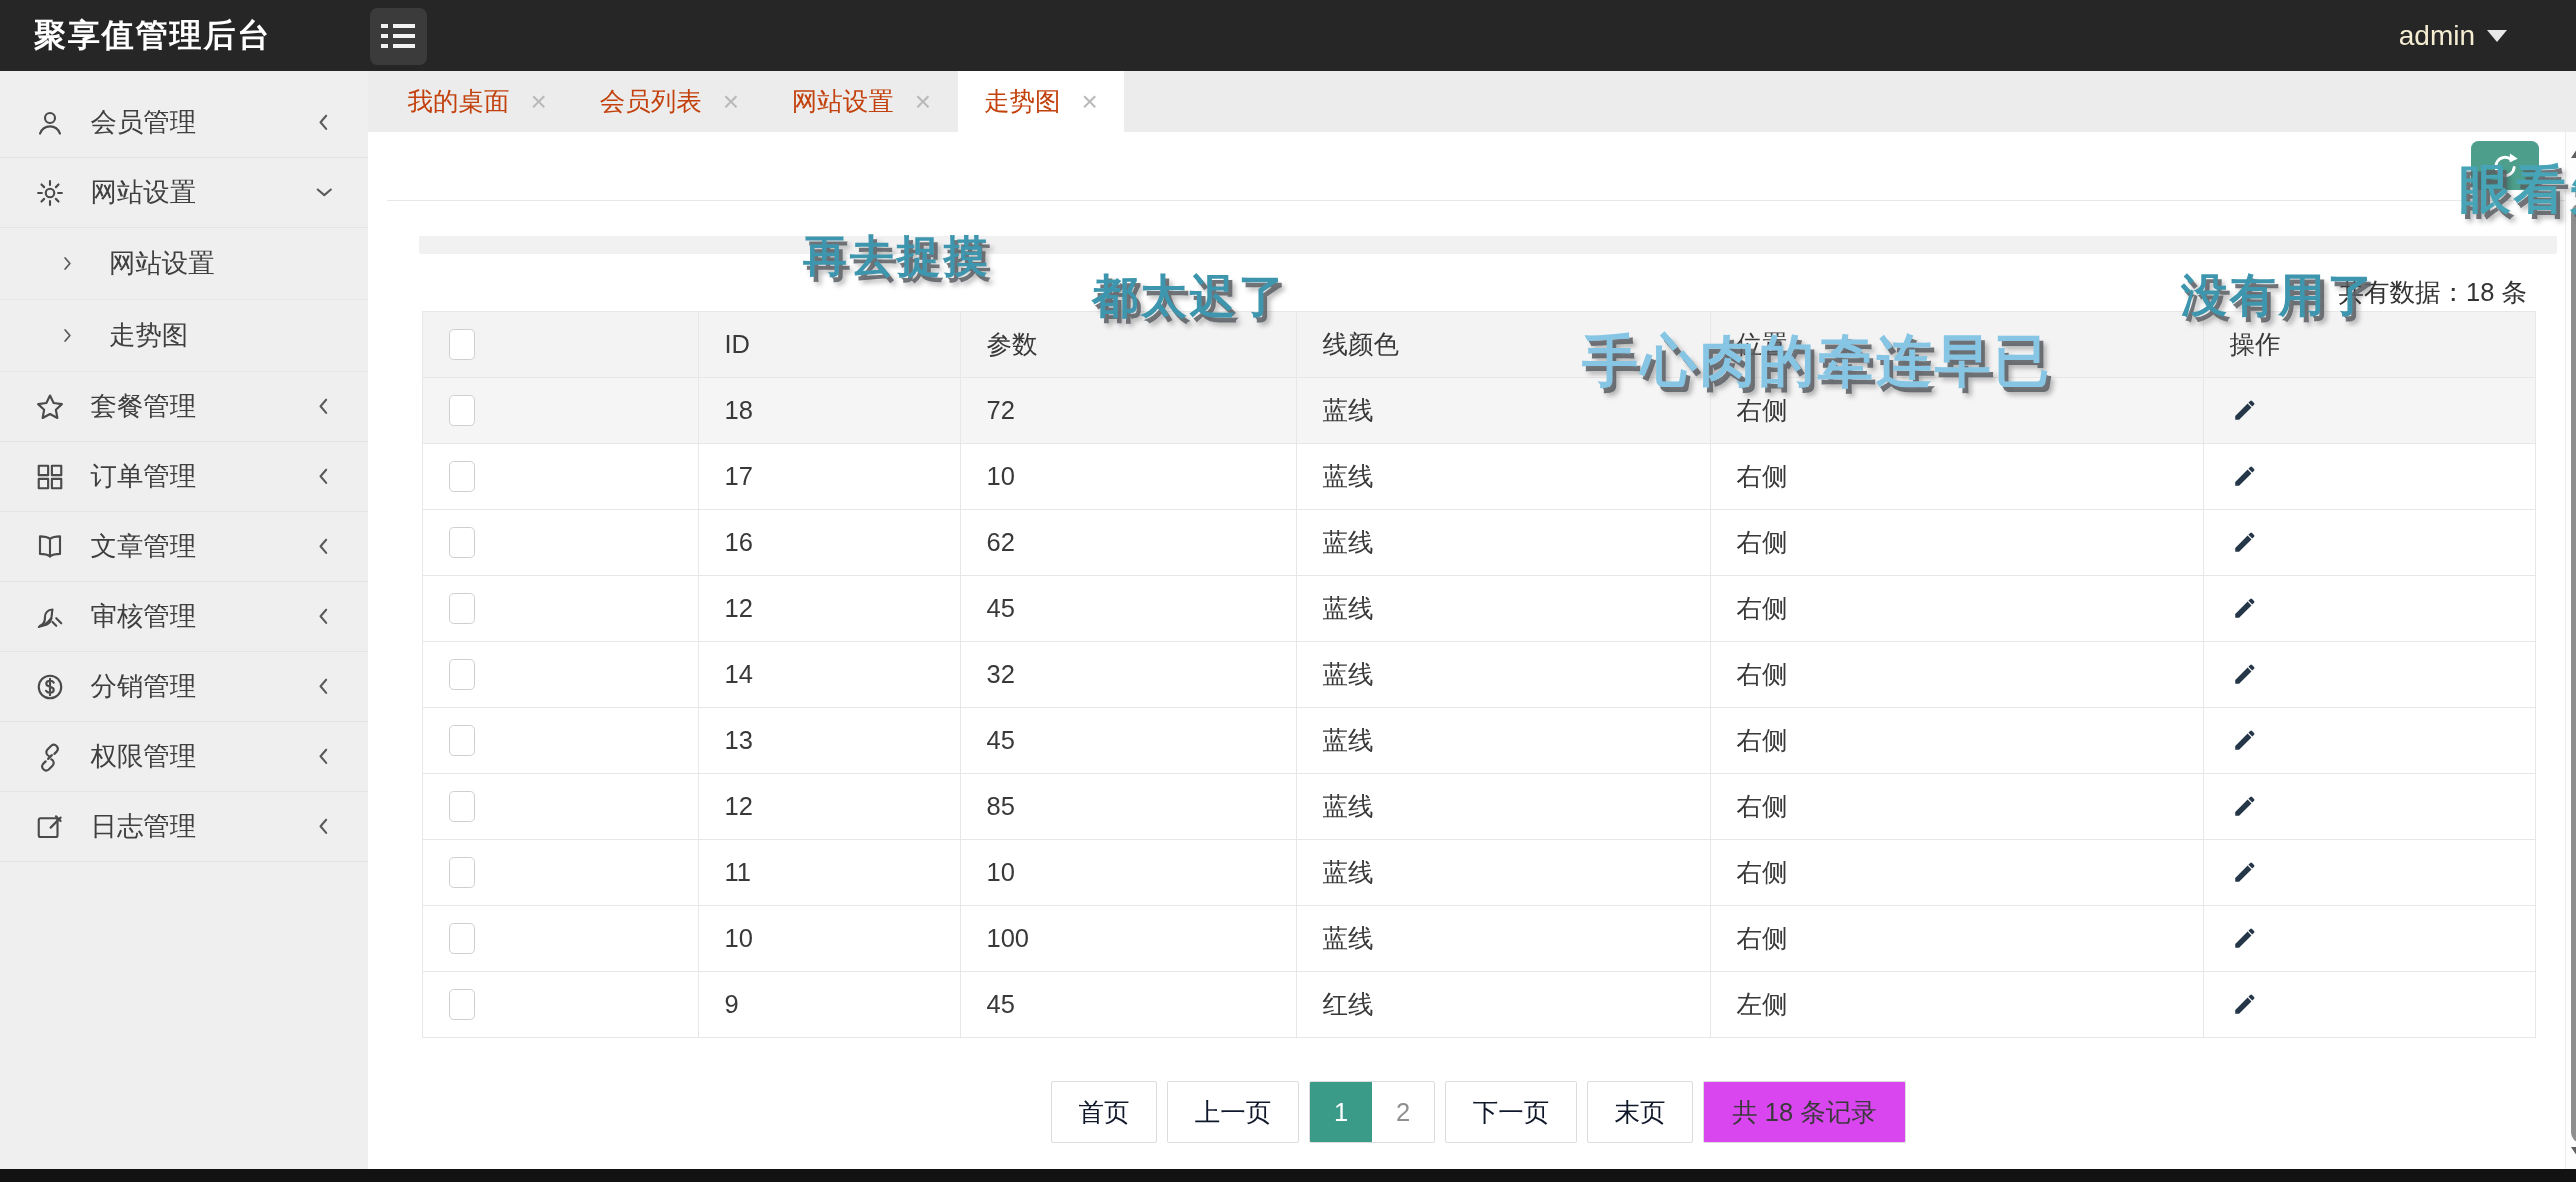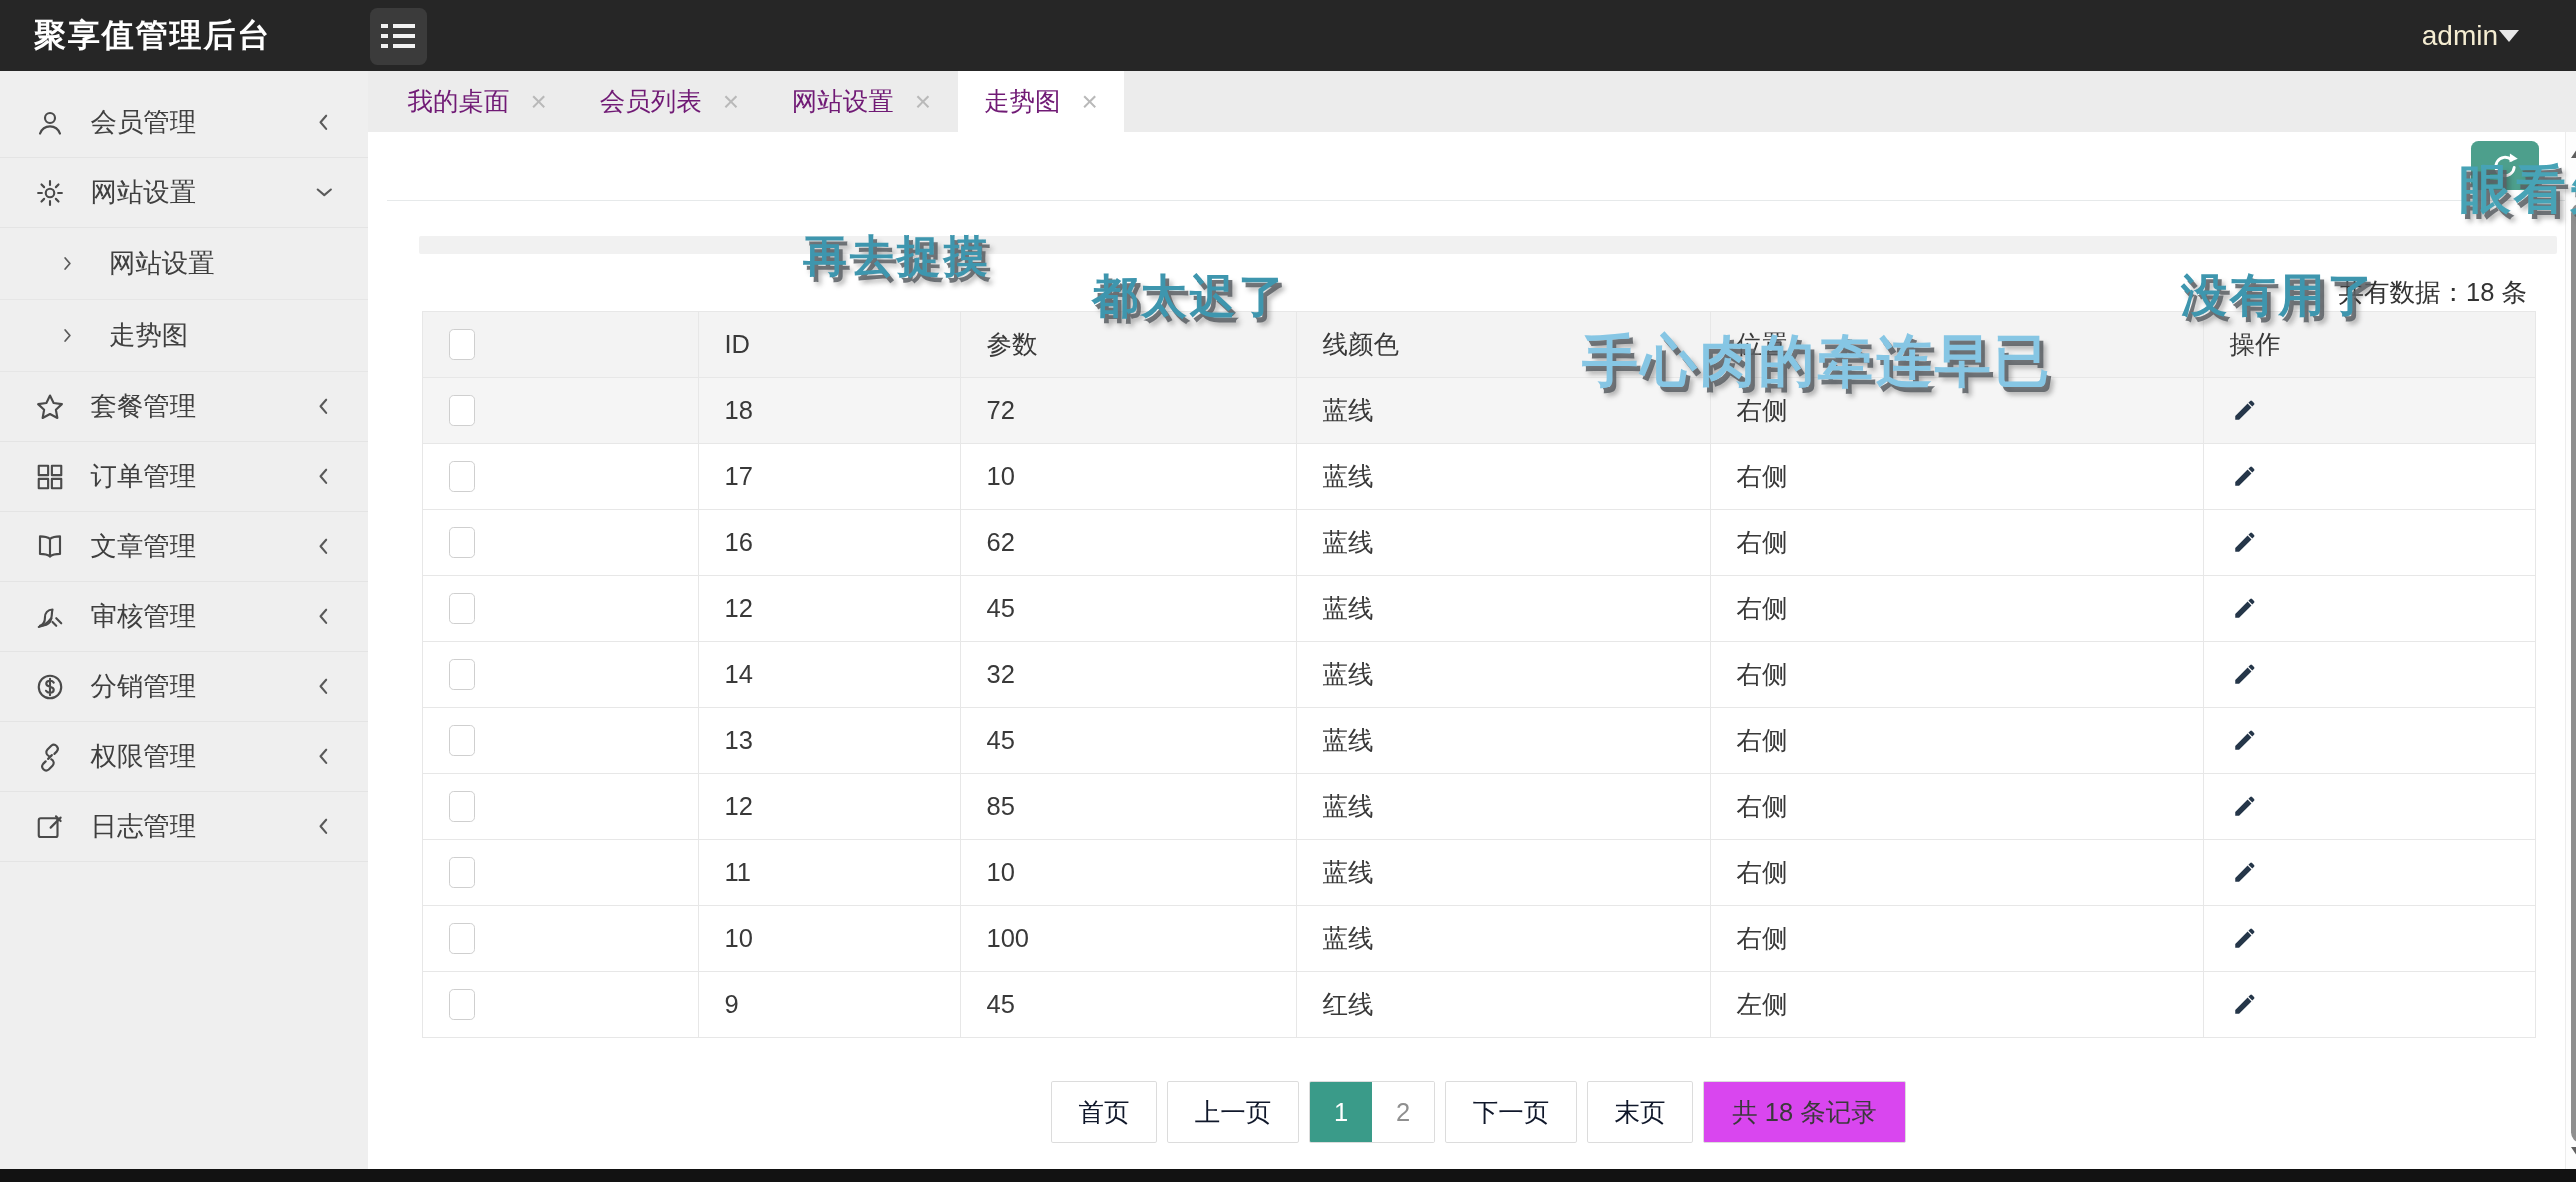--- a/index.html
+++ b/index.html
@@ -9,21 +9,21 @@
   
   .topbar { position:absolute; left:0; top:0; width:2576px; height:71px; background:#262626; z-index:5; }
   .app-title { position:absolute; left:34px; top:0; height:61px; line-height:71px;
     color:#ffffff; font-size:32px; font-weight:bold; letter-spacing:1.9px; }
   .hamburger { position:absolute; left:370px; top:7.5px; width:57px; height:57px;
     background:#3b3b3b; border:none; border-radius:7.5px; cursor:pointer;
     display:flex; flex-direction:column; justify-content:center; gap:6.6px; padding:0 11.3px; }
   .hamburger .hrow { display:flex; gap:4.7px; align-items:center; }
   .hamburger .dot { width:6.6px; height:3.8px; background:#f2f2f2; }
   .hamburger .bar { width:22.6px; height:3.8px; background:#f2f2f2; }
-  .user-menu { position:absolute; right:57px; top:0; height:71px; display:flex; align-items:center; gap:1px; cursor:pointer; }
+  .user-menu { position:absolute; right:69px; top:0; height:71px; display:flex; align-items:center; gap:12px; cursor:pointer; }
   .user-menu .uname { color:#f5edd2; font-size:28px; }
   .caret-down { width:0; height:0; border-left:10.4px solid transparent; border-right:10.4px solid transparent;
     border-top:12.3px solid #e8e8e8; }
 
   
   .sidebar { position:absolute; left:0; top:71px; width:368px; height:1098px; background:#efefef; z-index:4; }
   .side-list { padding-top:17px; }
   .side-item { height:70px; display:flex; align-items:center; border-bottom:0.9px solid #e4e4e4;
     padding:0 32px 0 34px; cursor:pointer; color:#3f3f3f; }
   .side-item .ic { width:32px; height:32px; flex:none; display:flex; align-items:center; justify-content:center; }
@@ -33,21 +33,21 @@
     padding-left:58px; cursor:pointer; color:#3f3f3f; }
   .side-sub .arr { color:#555; display:flex; }
   .side-sub .lbl { font-size:26.4px; margin-left:32px; }
   svg.icn { stroke:#4a4a4a; fill:none; stroke-width:1.7; stroke-linecap:round; stroke-linejoin:round; }
   svg.chv { stroke:#5a5a5a; fill:none; stroke-width:2.2; stroke-linecap:round; stroke-linejoin:round; }
 
   
   .tabbar { position:absolute; left:368px; top:71px; width:2208px; height:61px; background:#ececec;
     display:flex; align-items:stretch; padding-left:13.2px; z-index:3; }
   .tab { display:flex; align-items:center; padding:0 26.4px; cursor:pointer; }
-  .tab .t-lbl { font-size:25.5px; color:#701a75; }
+  .tab .t-lbl { font-size:25.5px; color:#c2410c; }
   .tab .t-close { font-size:28px; color:#b9b9b9; margin-left:21px; line-height:1; }
   .tab.active { background:#ffffff; }
 
   
   .content { position:absolute; left:387px; top:132px; width:2208px; height:1037px; background:#ffffff; }
   .content-topline { position:absolute; left:0; top:68px; width:2178px; height:0.9px; background:#e6e9ea; }
   .graybar { position:absolute; left:32px; top:104px; width:2138px; height:18px; background:#f1f1f1; border-radius:1.9px; }
   .total-text { position:absolute; right:68px; top:143px; font-size:25.5px; color:#333; }
   .refresh-btn { position:absolute; right:56px; top:9.4px; width:68px; height:49px; border:none;
     background:#4d9f8c; border-radius:7.5px; cursor:pointer; display:flex; align-items:center; justify-content:center; }

